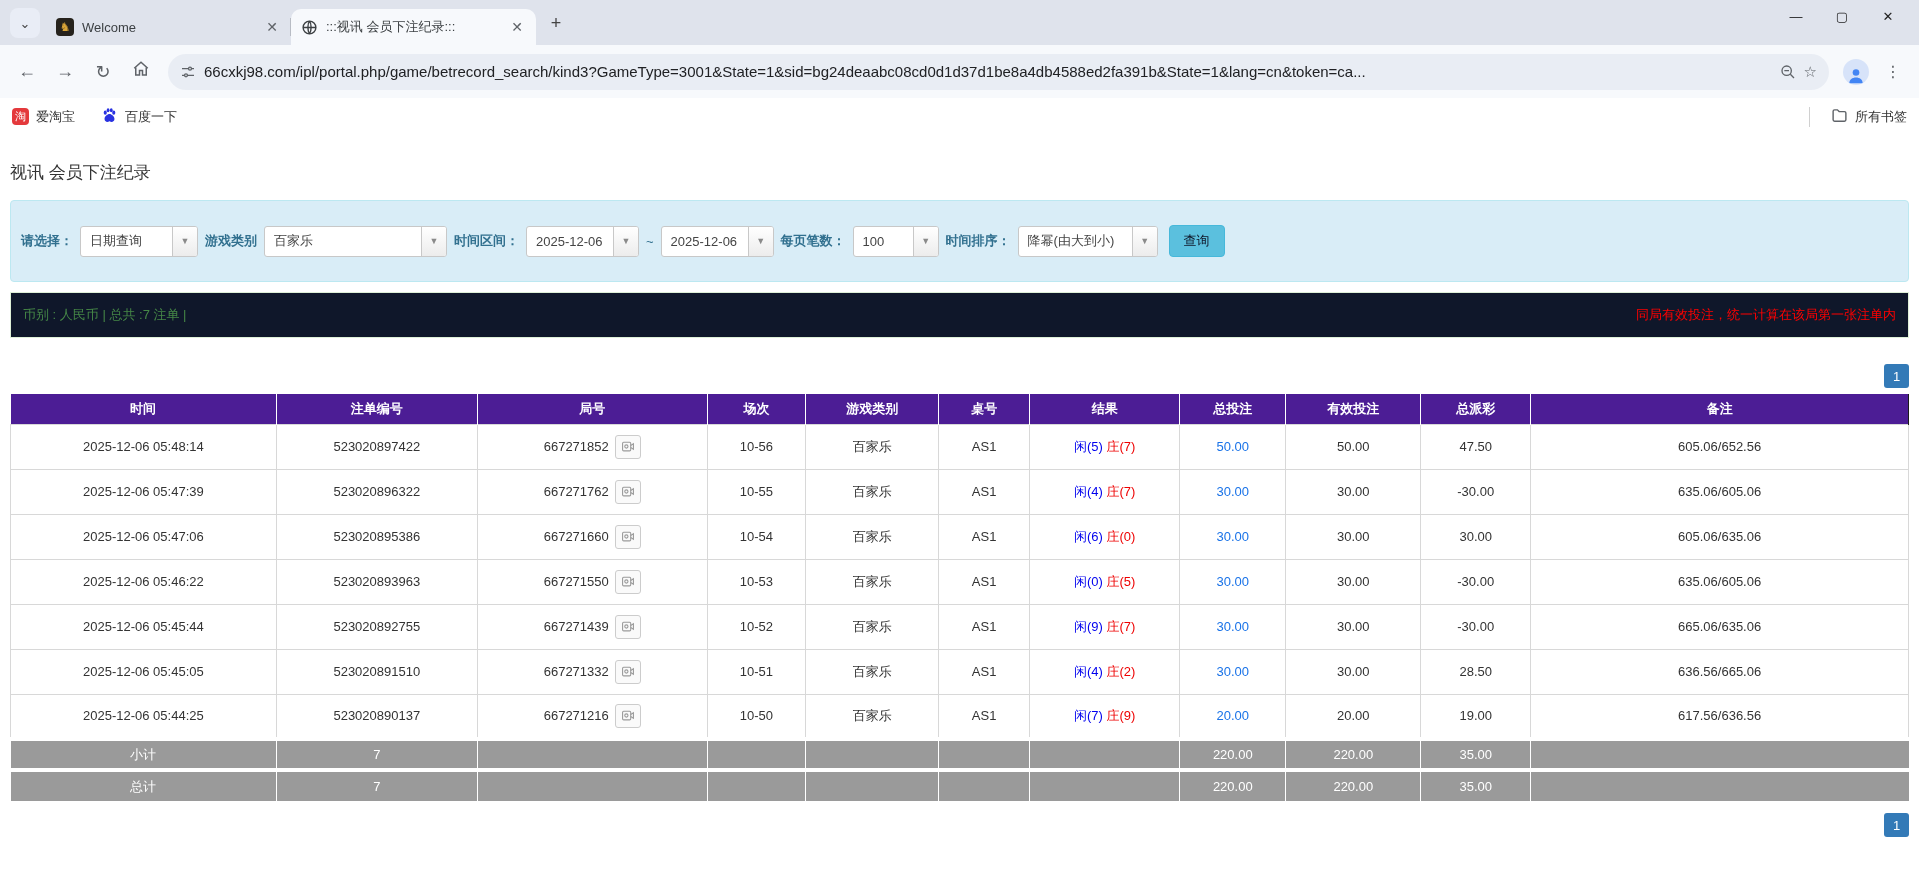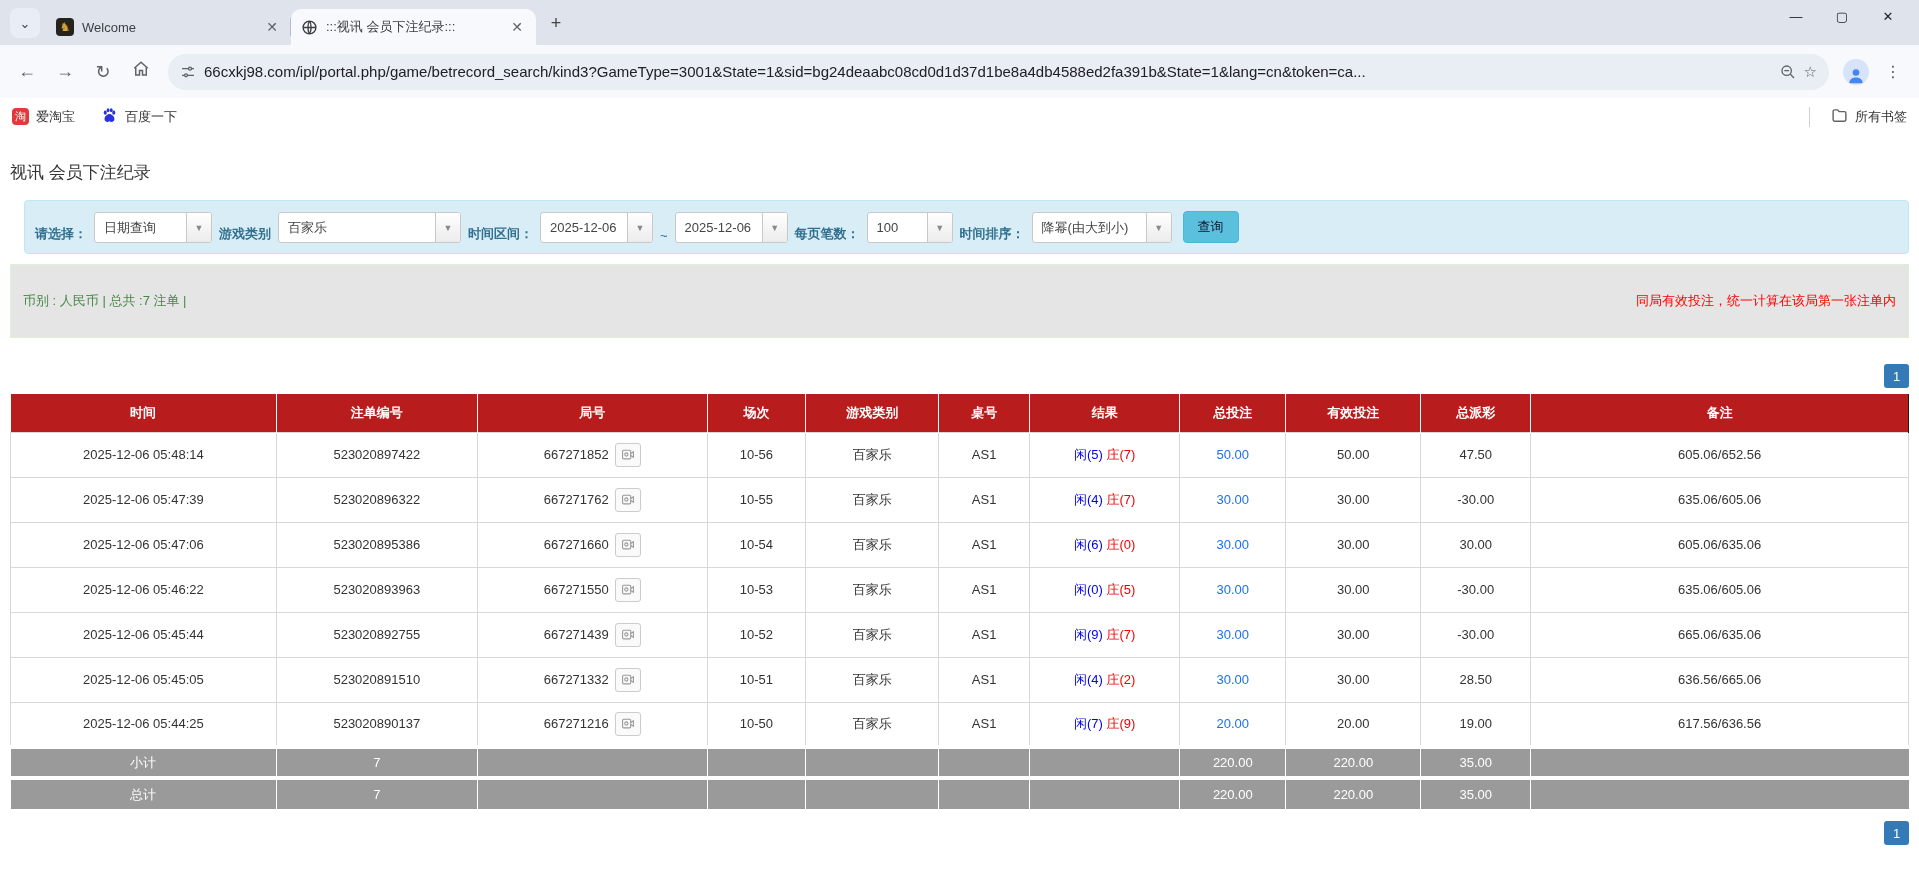--- a/index.html
+++ b/index.html
@@ -37,43 +37,43 @@
   .bm-item { display:flex; align-items:center; gap:7px; margin-right:26px; cursor:pointer; }
   .tb-icon { width:17px; height:17px; background:#e4393c; border-radius:4px; color:#fff; font-size:11px;
              display:flex; align-items:center; justify-content:center; }
   .bm-right { margin-left:auto; display:flex; align-items:center; gap:7px; }
   .bm-divider { width:1px; height:20px; background:#d0d0d0; margin-right:14px; }
 
   
   .content { background:#fff; height:753px; }
   .page-title { font-size:17px; color:#333; padding:26px 0 0 10px; }
 
-  .filter-bar { margin:16px 10px 0 24px; background:#d9edf7; border:1px solid #bce8f1; border-radius:4px;
-                padding:10px 10px; display:flex; align-items:flex-end; gap:7px; }
+  .filter-bar { margin:16px 10px 0 10px; background:#d9edf7; border:1px solid #bce8f1; border-radius:4px;
+                padding:24px 10px; display:flex; align-items:center; gap:7px; }
   .f-label { color:#31708f; font-weight:bold; font-size:13px; white-space:nowrap; }
   .combo { display:inline-flex; align-items:stretch; background:#fff; border:1px solid #c8c8c8; border-radius:3px; height:31px; overflow:hidden; }
   .combo .val { display:flex; align-items:center; padding:0 9px; font-size:13px; color:#444; flex:1; white-space:nowrap;}
   .combo .arrow { width:25px; border-left:1px solid #c8c8c8; background:linear-gradient(#ffffff,#ececec);
                   display:flex; align-items:center; justify-content:center; color:#8a8a8a; font-size:9px; }
   .tilde { color:#31708f; font-size:13px; }
   .search-btn { background:#5bc0de; border:1px solid #46b8da; color:#0f172a; font-size:13px; border-radius:4px;
                 height:32px; padding:0 14px; margin-left:4px; cursor:pointer; }
 
-  .info-bar { margin:10px 10px 0 10px; background:#e5e5e5; border:1px solid #dff0d8; padding:27px 12px;
+  .info-bar { margin:10px 10px 0 10px; background:#0f172a; border:1px solid #dff0d8; padding:13px 12px;
               display:flex; justify-content:space-between; align-items:center; }
   .info-left { color:#468847; font-size:13px; }
   .info-right { color:#ff0000; font-size:13px; }
 
   .pager { text-align:right; margin:26px 10px 6px 0; }
   .pager.bottom { margin-top:12px; }
   .page-btn { display:inline-flex; width:25px; height:24px; background:#337ab7; color:#fff; font-size:13px;
               align-items:center; justify-content:center; border-radius:3px; cursor:pointer; }
 
   table.bets { width:1899px; margin:4px 10px 0 10px; border-collapse:collapse; table-layout:fixed; }
-  .bets th { background:#b91c1c; color:#fff; font-size:13px; font-weight:bold; height:38px;
+  .bets th { background:#4c1d95; color:#fff; font-size:13px; font-weight:bold; height:30px;
              border-right:1px solid #ffffff; }
   .bets th:last-child { border-right:1px solid #1b1b1b; }
   .bets td { height:45px; text-align:center; font-size:13px; color:#333; border:1px solid #d8d8d8; background:#fff; }
   .round-cell { display:inline-flex; align-items:center; gap:6px; justify-content:center; }
   .media-btn { width:26px; height:24px; border:1px solid #ccc; border-radius:3px; background:#fafafa;
                display:inline-flex; align-items:center; justify-content:center; cursor:pointer; }
   .res-xian { color:#0000ee; }
   .res-zhuang { color:#ee0000; }
   .bet-link { color:#1a73e8; cursor:pointer; }
   .neg { color:#ff0000; }

